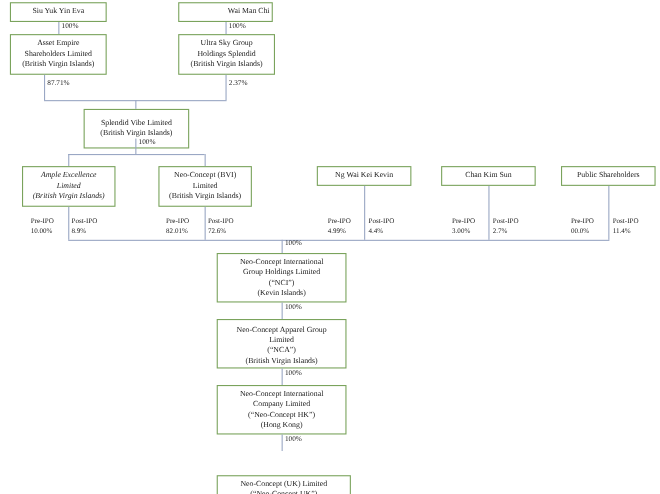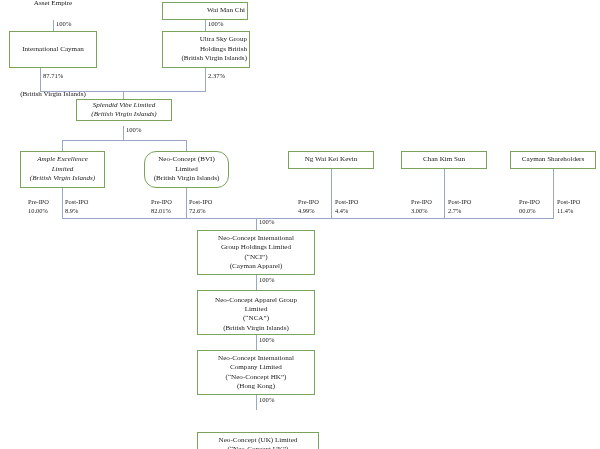--- a/index.html
+++ b/index.html
@@ -64,85 +64,88 @@
     white-space: nowrap;
   }
   .ipo .lbl { display: block; }
   .ipo .val { display: block; }
 </style>
 </head>
 <body>
 
 <div id="chart">
 
+  <div class="box" style="left:9px; top:2px; width:88px; height:18px;">
+    <span class="ln">Siu Yuk Yin Eva</span>
+  </div>
 
   <div class="box" style="left:162px; top:2px; width:86px; height:18px;padding-left:44px;">
     <span class="ln">Wai Man Chi</span>
   </div>
 
   <div class="vline" style="left:53px; top:20px; height:11px;"></div>
   <span class="pct" style="left:56px; top:21px;">100%</span>
 
   <div class="vline" style="left:205px; top:20px; height:11px;"></div>
   <span class="pct" style="left:208px; top:21px;">100%</span>
 
-  <div class="box" style="left:9px; top:31px; width:88px; height:37px;gap:36px;">
+  <div class="box" style="left:9px; top:31px; width:88px; height:37px;">
     <span class="ln">Asset Empire</span>
-    <span class="ln">International Cayman</span>
-    <span class="ln">(British Virgin Islands)</span>
-  </div>
-
-  <div class="box" style="left:162px; top:31px; width:88px; height:37px;align-items:flex-end;">
+    <span class="ln">Shareholders Limited</span>
+    <span class="ln">(British Virgin Islands)</span>
+  </div>
+
+  <div class="box" style="left:162px; top:31px; width:88px; height:37px;">
     <span class="ln">Ultra Sky Group</span>
-    <span class="ln">Holdings British</span>
+    <span class="ln">Holdings Splendid</span>
     <span class="ln">(British Virgin Islands)</span>
   </div>
 
   <div class="vline" style="left:40px; top:68px; height:23px;"></div>
   <span class="pct" style="left:43px; top:73px;">87.71%</span>
 
   <div class="vline" style="left:205px; top:68px; height:23px;"></div>
   <span class="pct" style="left:208px; top:73px;">2.37%</span>
 
   <div class="hline" style="left:40px; top:91px; width:166px;"></div>
   <div class="vline" style="left:123px; top:91px; height:8px;"></div>
 
-  <div class="box" style="left:76px; top:99px; width:96px; height:22px;font-style:italic;">
+  <div class="box" style="left:76px; top:99px; width:96px; height:36px;">
     <span class="ln">Splendid Vibe Limited</span>
     <span class="ln">(British Virgin Islands)</span>
   </div>
 
   <div class="vline" style="left:123px; top:126px; height:14px;"></div>
   <span class="pct" style="left:126px; top:127px;">100%</span>
   <div class="hline" style="left:62px; top:140px; width:124px;"></div>
   <div class="vline" style="left:62px; top:140px; height:11px;"></div>
   <div class="vline" style="left:186px; top:140px; height:11px;"></div>
 
   <div class="box" style="left:20px; top:151px; width:85px; height:37px;font-style:italic;">
     <span class="ln">Ample Excellence</span>
     <span class="ln">Limited</span>
     <span class="ln">(British Virgin Islands)</span>
   </div>
 
-  <div class="box" style="left:144px; top:151px; width:85px; height:37px;border-radius:12px;">
+  <div class="box" style="left:144px; top:151px; width:85px; height:37px;">
     <span class="ln">Neo-Concept (BVI)</span>
     <span class="ln">Limited</span>
     <span class="ln">(British Virgin Islands)</span>
   </div>
 
   <div class="box" style="left:401px; top:151px; width:86px; height:18px;">
     <span class="ln">Chan Kim Sun</span>
   </div>
 
   <div class="box" style="left:288px; top:151px; width:86px; height:18px;">
     <span class="ln">Ng Wai Kei Kevin</span>
   </div>
 
   <div class="box" style="left:510px; top:151px; width:86px; height:18px;">
-    <span class="ln">Cayman Shareholders</span>
+    <span class="ln">Public Shareholders</span>
   </div>
 
   <div class="vline" style="left:62px; top:188px; height:30px;"></div>
   <div class="vline" style="left:186px; top:188px; height:30px;"></div>
   <div class="vline" style="left:331px; top:169px; height:49px;"></div>
   <div class="vline" style="left:444px; top:169px; height:49px;"></div>
   <div class="vline" style="left:553px; top:169px; height:49px;"></div>
 
   <div class="ipo" style="left:28px; top:197px;">
     <span class="lbl">Pre-IPO</span>
@@ -190,21 +193,21 @@
   </div>
 
   <div class="hline" style="left:62px; top:218px; width:492px;"></div>
   <div class="vline" style="left:256px; top:218px; height:12px;"></div>
   <span class="pct" style="left:259px; top:219px;">100%</span>
 
   <div class="box" style="left:197px; top:230px; width:118px; height:45px;">
     <span class="ln">Neo-Concept International</span>
     <span class="ln">Group Holdings Limited</span>
     <span class="ln">(“NCI”)</span>
-    <span class="ln">(Cayman Apparel)</span>
+    <span class="ln">(Kevin Islands)</span>
   </div>
 
   <div class="vline" style="left:256px; top:275px; height:15px;"></div>
   <span class="pct" style="left:259px; top:277px;">100%</span>
 
   <div class="box" style="left:197px; top:290px; width:118px; height:45px;justify-content:flex-end;">
     <span class="ln">Neo-Concept Apparel Group</span>
     <span class="ln">Limited</span>
     <span class="ln">(“NCA”)</span>
     <span class="ln">(British Virgin Islands)</span>

